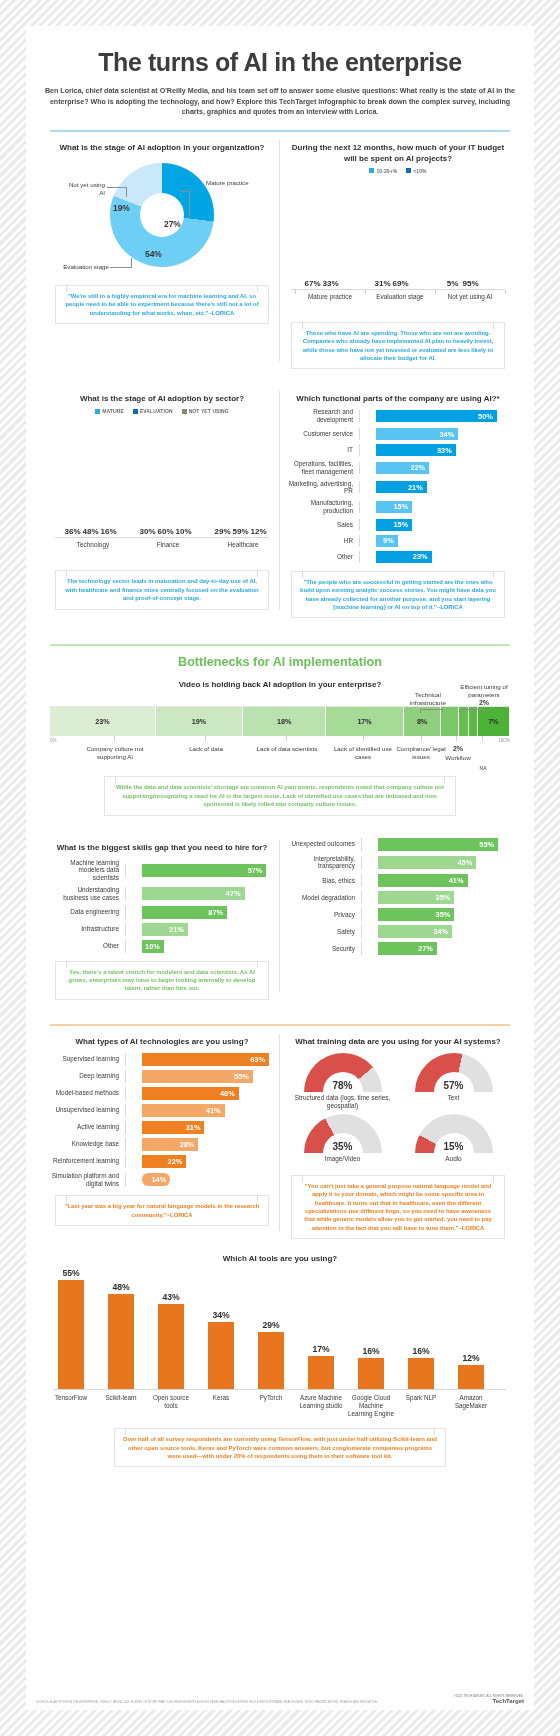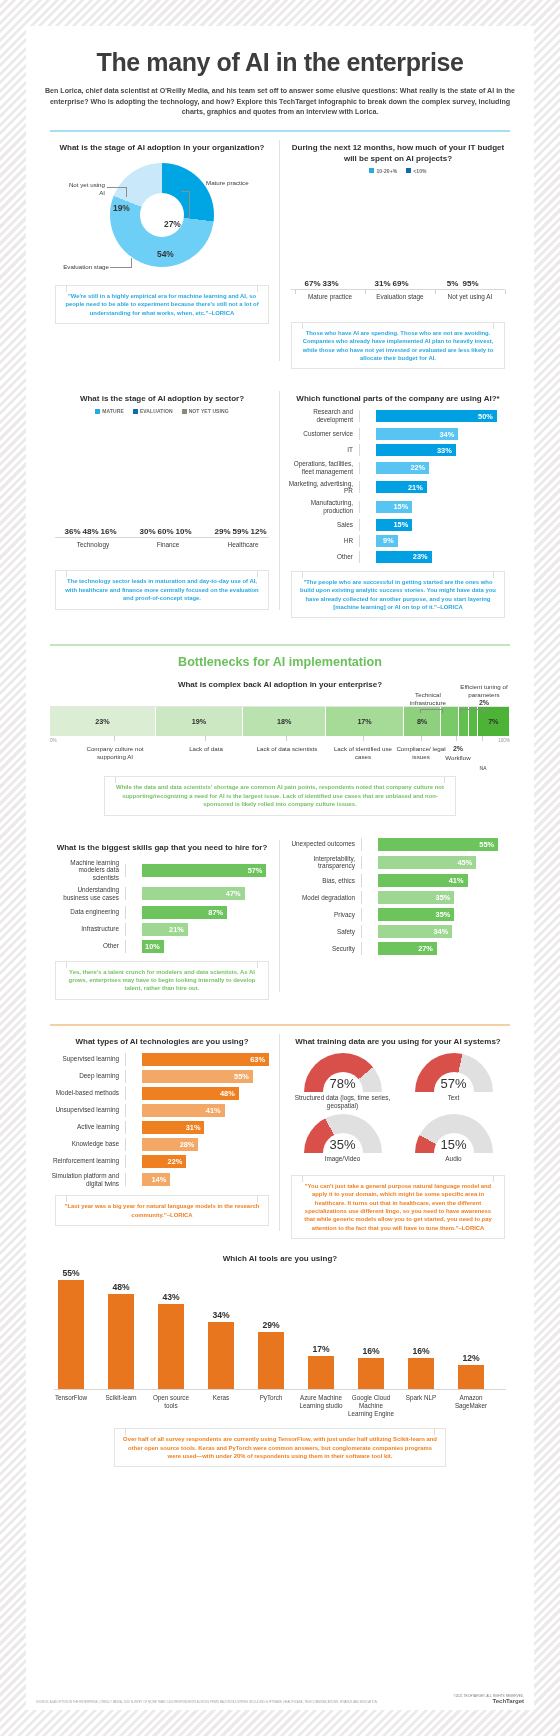--- a/index.html
+++ b/index.html
@@ -69,56 +69,56 @@
   .slab{ position:absolute; font-size:6.2px; color:#3a3a3a; text-align:center; line-height:8px; top:9px;}
   .stk{ position:absolute; top:0; width:1px; height:5px; background:#cfcfcf;}
   .toplab{ position:absolute; font-size:6.2px; color:#3a3a3a; text-align:center; line-height:8px;}
 
   
   .gaugegrid{ display:flex; flex-wrap:wrap; justify-content:center; margin-top:6px;}
   .gcell{ width:50%; text-align:center; margin-bottom:4px;}
   .gauge{ position:relative; width:78px; height:39px; margin:0 auto; overflow:hidden;}
   .gauge .ring{ position:absolute; width:78px;height:78px;border-radius:50%;}
   .gauge .hole{ position:absolute; left:50%;top:100%;transform:translate(-50%,-50%); width:40px;height:40px;background:#fff;border-radius:50%;}
-  .gval{ position:absolute; left:0; right:0; bottom:1px; font-size:13px; font-weight:normal; color:#333;}
+  .gval{ position:absolute; left:0; right:0; bottom:1px; font-size:10px; font-weight:bold; color:#333;}
   .glab{ font-size:6.4px; color:#3a3a3a; line-height:8px; margin-top:2px;}
 
   
   .tools{ position:relative; height:120px; margin:6px 10px 0; border-bottom:1px solid #d7d7d7;}
   .tool{ position:absolute; bottom:0; width:26px;}
   .tool i{ position:absolute; bottom:100%; left:50%; transform:translateX(-50%); font-style:normal; font-size:8.6px; font-weight:bold; color:#2f2f2f; margin-bottom:2px;}
   .toollabs{ position:relative; height:34px; margin:0 10px;}
   .tlab{ position:absolute; font-size:6.3px; color:#3a3a3a; text-align:center; line-height:8px; top:4px;}
 
   .footer{ position:absolute; left:0; right:0; bottom:0; height:30px; }
   .fl{ position:absolute; left:10px; bottom:6px; font-size:2.9px; color:#9e9e9e; line-height:4px;}
   .fr{ position:absolute; right:10px; bottom:6px; font-size:3.2px; color:#7a7a7a; text-align:right; line-height:5px;}
   .tt{ font-size:6px; font-weight:bold; color:#555;}
 </style>
 </head>
 <body>
 
 <div class="page">
  <div class="inner">
 
-  <h1 class="title">The many of AI in the enterprise</h1>
+  <h1 class="title">The turns of AI in the enterprise</h1>
   <p class="subtitle">Ben Lorica, chief data scientist at O'Reilly Media, and his team set off to answer some elusive questions: What really is the state of AI in the enterprise? Who is adopting the technology, and how? Explore this TechTarget infographic to break down the complex survey, including charts, graphics and quotes from an interview with Lorica.</p>
 
   <div style="height:12px"></div>
   <div class="sec-rule blue"></div>
 
   <div class="cols">
     <div class="col">
       <div class="vsep"></div>
       <div class="qtitle">What is the stage of AI adoption in your organization?</div>
       <div class="donutwrap">
         <div class="donut" id="donut1" style="background: conic-gradient(rgb(0, 165, 227) 0deg, rgb(0, 165, 227) 97.2deg, rgb(110, 207, 246) 97.2deg, rgb(110, 207, 246) 291.6deg, rgb(201, 233, 250) 291.6deg, rgb(201, 233, 250) 360deg);"></div>
         <span class="dlab" style="left:62px;top:46px">19%</span>
         <span class="dlab" style="left:113px;top:62px">27%</span>
-        <span class="dlab" style="left:106px;top:92px">54%</span>
+        <span class="dlab" style="left:94px;top:92px">54%</span>
         <span class="dcall" style="left:12px;top:24px;width:42px;text-align:right">Not yet using AI</span>
         <span class="dcall" style="left:155px;top:22px;width:44px">Mature practice</span>
         <span class="dcall" style="left:4px;top:106px;width:54px;text-align:right">Evaluation stage</span>
         <span class="leader" style="left:56px;top:30px;width:20px;height:1px"></span>
         <span class="leader" style="left:75px;top:30px;width:1px;height:10px"></span>
         <span class="leader" style="left:138px;top:34px;width:1px;height:28px"></span>
         <span class="leader" style="left:130px;top:34px;width:9px;height:1px"></span>
         <span class="leader" style="left:59px;top:110px;width:22px;height:1px"></span>
         <span class="leader" style="left:80px;top:101px;width:1px;height:10px"></span>
       </div>
@@ -297,21 +297,21 @@
           </div>
       <div class="quote blue"><span class="tk l"></span><span class="tk r"></span><span>"The people who are successful in getting started are the ones who build upon existing analytic success stories. You might have data you have already collected for another purpose, and you start layering [machine learning] or AI on top of it."–LORICA</span></div>
     </div>
   </div>
 
   <div style="height:26px"></div>
   <div class="sec-rule green"></div>
   <div class="sec-head green">Bottlenecks for AI implementation</div>
 
   <div style="position:relative">
-    <div class="qtitle" style="text-align:center;margin-bottom:16px">What is complex back AI adoption in your enterprise?</div>
+    <div class="qtitle" style="text-align:center;margin-bottom:16px">Video is holding back AI adoption in your enterprise?</div>
     <span class="toplab" style="left:358px;top:12px;width:52px">Technical infrastructure</span>
     <span class="toplab" style="left:410px;top:4px;width:60px">Efficient tuning of parameters</span>
     <span class="toplab" style="left:410px;top:20px;width:60px;font-weight:bold;font-size:7px">2%</span>
     <span class="leader" style="left:376px;top:30px;width:22px;height:1px"></span>
     <span class="leader" style="left:376px;top:30px;width:1px;height:4px"></span>
     <span class="leader" style="left:398px;top:30px;width:1px;height:4px"></span>
     <span class="leader" style="left:416px;top:30px;width:24px;height:1px"></span>
     <span class="leader" style="left:416px;top:30px;width:1px;height:4px"></span>
     <span class="leader" style="left:440px;top:30px;width:1px;height:4px"></span>
     <div class="stack" id="stackbar">
@@ -479,21 +479,21 @@
             </div>
             <div class="hrow">
               <div class="hlab" style="width: 74px;">Reinforcement learning</div>
               <div class="htrack">
                 <div class="hbar" style="width: 33.8462%; background: rgb(239, 128, 34); height: 13px;">22%</div>
               </div>
             </div>
             <div class="hrow">
               <div class="hlab" style="width: 74px;">Simulation platform and digital twins</div>
               <div class="htrack">
-                <div class="hbar" style="width: 21.5385%; background: rgb(243, 168, 104); height: 13px;">14%</div>
+                <div class="hbar" style="width: 21.5385%; background: rgb(243, 168, 104); height: 13px; border-radius: 6px;">14%</div>
               </div>
             </div>
           </div>
       <div class="quote orange"><span class="tk l"></span><span class="tk r"></span><span>"Last year was a big year for natural language models in the research community."–LORICA</span></div>
     </div>
     <div class="col">
       <div class="qtitle">What training data are you using for your AI systems?</div>
       <div class="gaugegrid" id="gauges">
             <div class="gcell">
               <div class="gauge">

